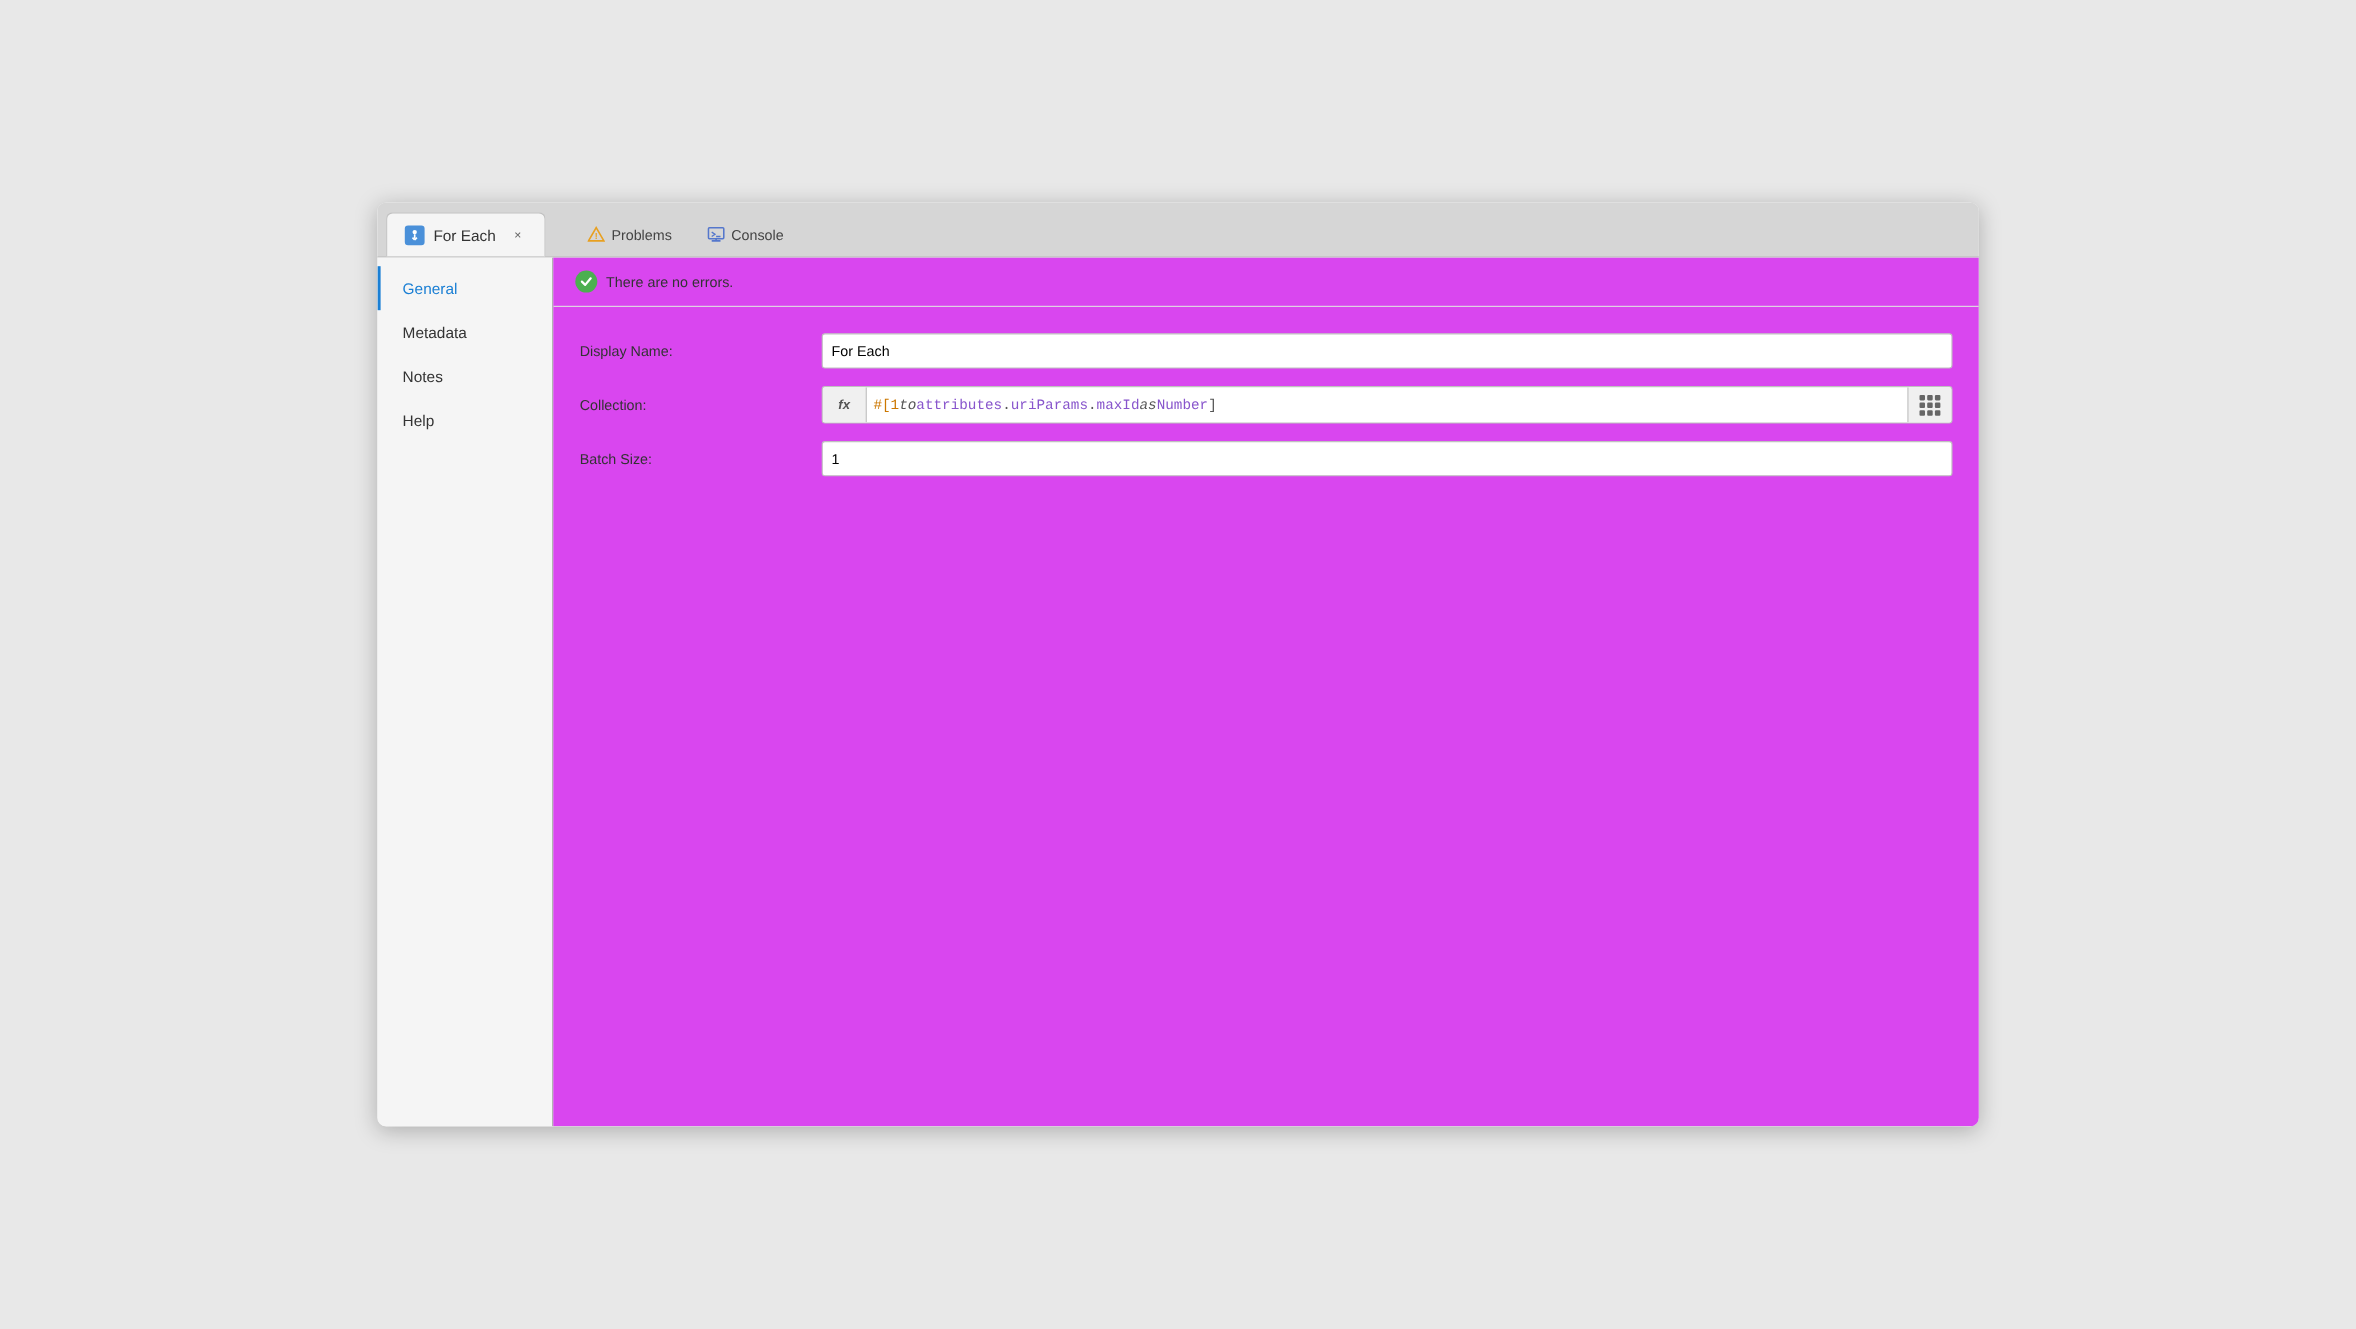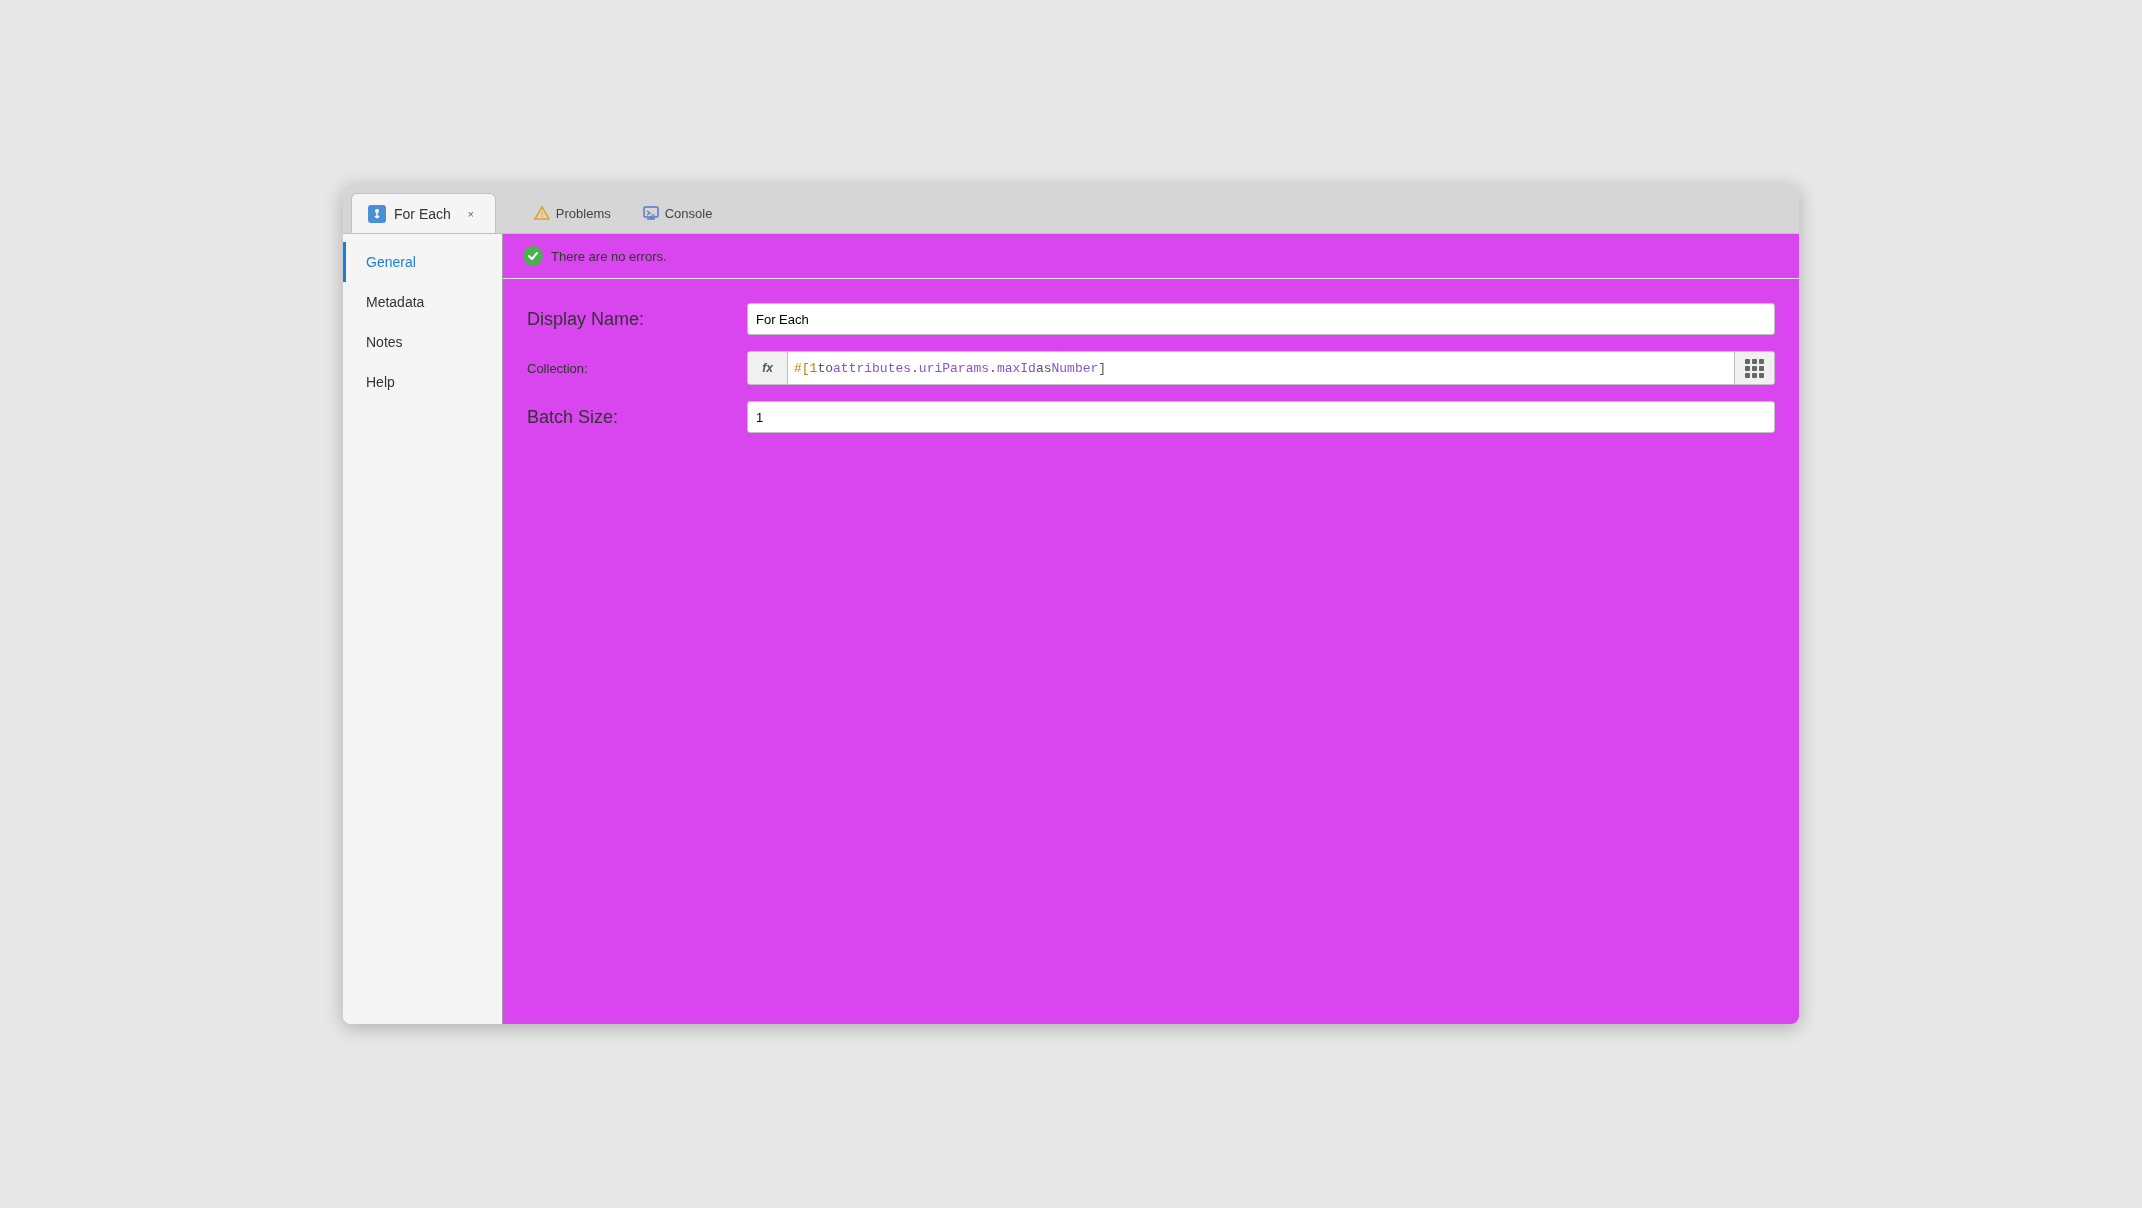--- a/index.html
+++ b/index.html
@@ -182,21 +182,21 @@
 
     .form-row {
       display: flex;
       align-items: center;
       margin-bottom: 0;
       padding: 8px 0;
     }
 
     .form-label {
       width: 220px;
-      font-size: 18px;
+      font-size: 13px;
       color: #333;
       flex-shrink: 0;
     }
 
     .form-input {
       flex: 1;
       height: 32px;
       border: 1px solid #c0c0c0;
       border-radius: 3px;
       padding: 0 8px;
@@ -249,21 +249,21 @@
       font-weight: bold;
       font-size: 12px;
       color: #555;
       cursor: pointer;
       flex-shrink: 0;
     }
 
     .expr-hash { color: #cc7700; }
     .expr-bracket { color: #555; }
     .expr-number { color: #cc7700; }
-    .expr-keyword { color: #555; }
+    .expr-keyword { color: #555; font-style: italic; }
     .expr-attr { color: #8855cc; }
     .expr-dot { color: #555; }
     .expr-type { color: #8855cc; }
     .expr-normal { color: #333; }
 
     .grid-button {
       width: 40px;
       height: 32px;
       background: #f0f0f0;
       border-left: 1px solid #c0c0c0;

